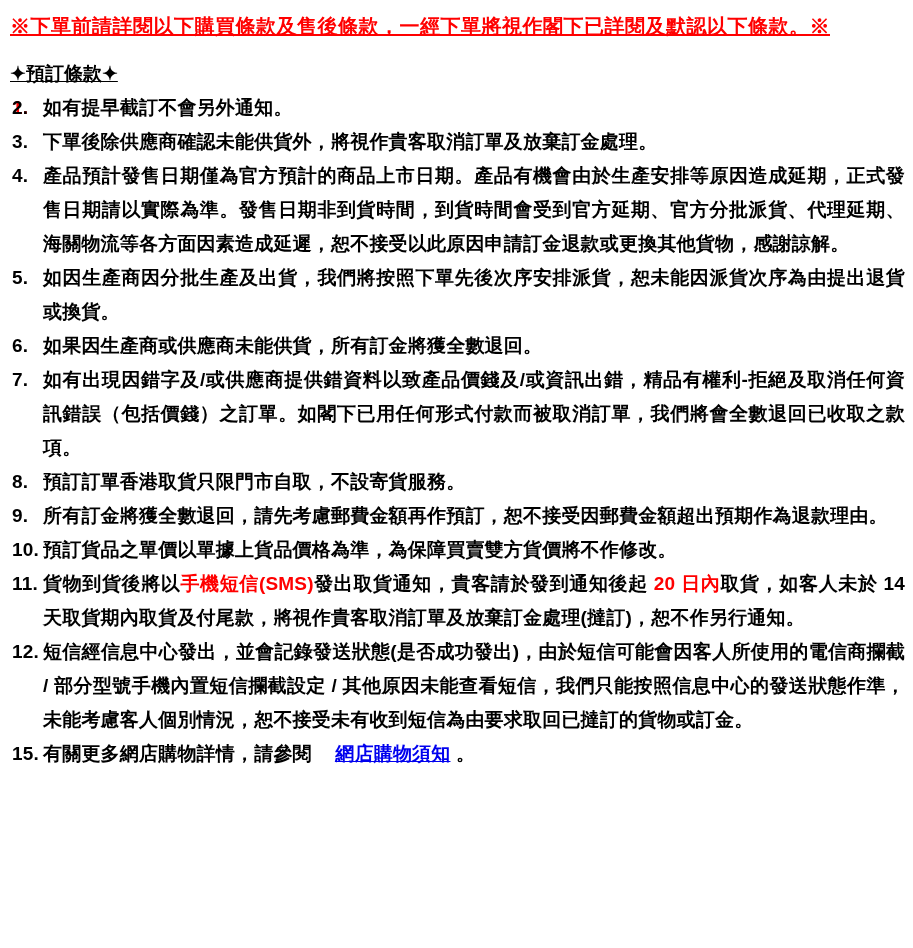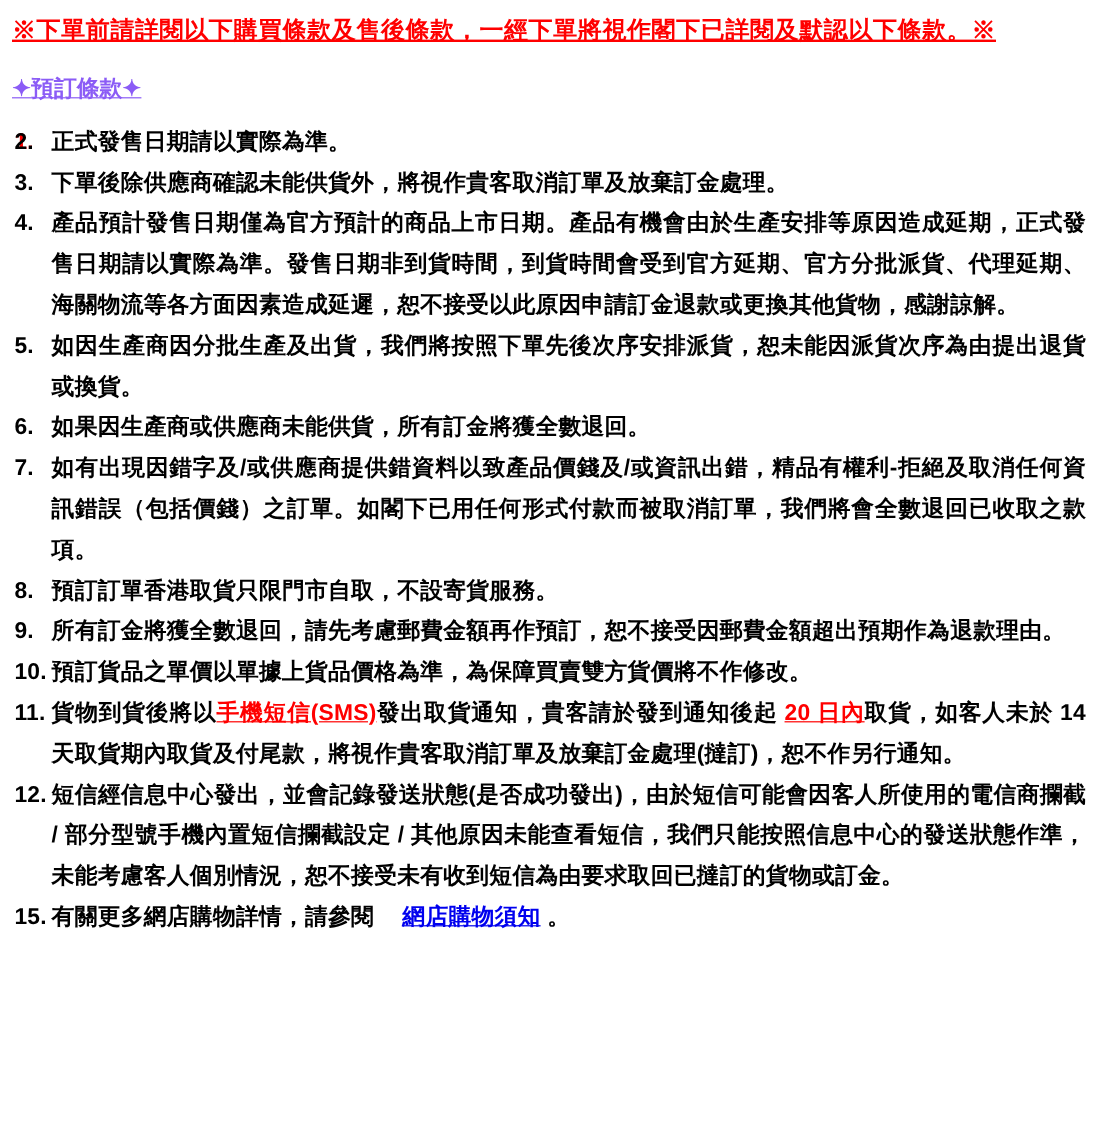--- a/index.html
+++ b/index.html
@@ -18,24 +18,24 @@
   }
   .notice {
     color: #ff0000;
     font-size: 20px;
     line-height: 1.45;
     text-decoration: underline;
     margin-bottom: 20px;
     letter-spacing: 0.5px;
   }
   .section-title {
-    color: #8b5cf6;
+    color: #000000;
     font-size: 19px;
     text-decoration: underline;
-    margin-bottom: 15px;
+    margin-bottom: 4px;
   }
   .terms-list {
     margin: 0;
     padding: 0;
     list-style: none;
   }
   .term-item {
     position: relative;
     padding-left: 33px;
     font-size: 19px;
@@ -47,40 +47,39 @@
     position: absolute;
     left: 2px;
     top: 0;
   }
   .term-item.red,
   .term-item.red .num {
     color: #ff0000;
   }
   .red-underline {
     color: #ff0000;
-    text-decoration: underline;
   }
   .link {
     color: #0000ee;
     text-decoration: underline;
     cursor: pointer;
     margin-left: 18px;
   }
 </style>
 </head>
 <body>
 
 <div class="page">
   <div class="notice">※下單前請詳閱以下購買條款及售後條款，一經下單將視作閣下已詳閱及默認以下條款。※</div>
 
   <div class="section-title">✦預訂條款✦</div>
 
   <div class="terms-list" id="terms-list">
       <div class="term-item red"><span class="num">1.</span></div>
-      <div class="term-item"><span class="num">2.</span><span class="text">正式發售日期請以實際為準。</span></div>
+      <div class="term-item"><span class="num">2.</span><span class="text">如有提早截訂不會另外通知。</span></div>
       <div class="term-item"><span class="num">3.</span><span class="text">下單後除供應商確認未能供貨外，將視作貴客取消訂單及放棄訂金處理。</span></div>
       <div class="term-item"><span class="num">4.</span><span class="text">產品預計發售日期僅為官方預計的商品上市日期。產品有機會由於生產安排等原因造成延期，正式發售日期請以實際為準。發售日期非到貨時間，到貨時間會受到官方延期、官方分批派貨、代理延期、海關物流等各方面因素造成延遲，恕不接受以此原因申請訂金退款或更換其他貨物，感謝諒解。</span></div>
       <div class="term-item"><span class="num">5.</span><span class="text">如因生產商因分批生產及出貨，我們將按照下單先後次序安排派貨，恕未能因派貨次序為由提出退貨或換貨。</span></div>
       <div class="term-item"><span class="num">6.</span><span class="text">如果因生產商或供應商未能供貨，所有訂金將獲全數退回。</span></div>
       <div class="term-item"><span class="num">7.</span><span class="text">如有出現因錯字及/或供應商提供錯資料以致產品價錢及/或資訊出錯，精品有權利-拒絕及取消任何資訊錯誤（包括價錢）之訂單。如閣下已用任何形式付款而被取消訂單，我們將會全數退回已收取之款項。</span></div>
       <div class="term-item"><span class="num">8.</span><span class="text">預訂訂單香港取貨只限門市自取，不設寄貨服務。</span></div>
       <div class="term-item"><span class="num">9.</span><span class="text">所有訂金將獲全數退回，請先考慮郵費金額再作預訂，恕不接受因郵費金額超出預期作為退款理由。</span></div>
       <div class="term-item"><span class="num">10.</span><span class="text">預訂貨品之單價以單據上貨品價格為準，為保障買賣雙方貨價將不作修改。</span></div>
       <div class="term-item"><span class="num">11.</span><span class="text">貨物到貨後將以<span class="red-underline">手機短信(SMS)</span>發出取貨通知，貴客請於發到通知後起 <span class="red-underline">20 日內</span>取貨，如客人未於 14 天取貨期內取貨及付尾款，將視作貴客取消訂單及放棄訂金處理(撻訂)，恕不作另行通知。</span></div>
       <div class="term-item"><span class="num">12.</span><span class="text">短信經信息中心發出，並會記錄發送狀態(是否成功發出)，由於短信可能會因客人所使用的電信商攔截 / 部分型號手機內置短信攔截設定 / 其他原因未能查看短信，我們只能按照信息中心的發送狀態作準，未能考慮客人個別情況，恕不接受未有收到短信為由要求取回已撻訂的貨物或訂金。</span></div>

